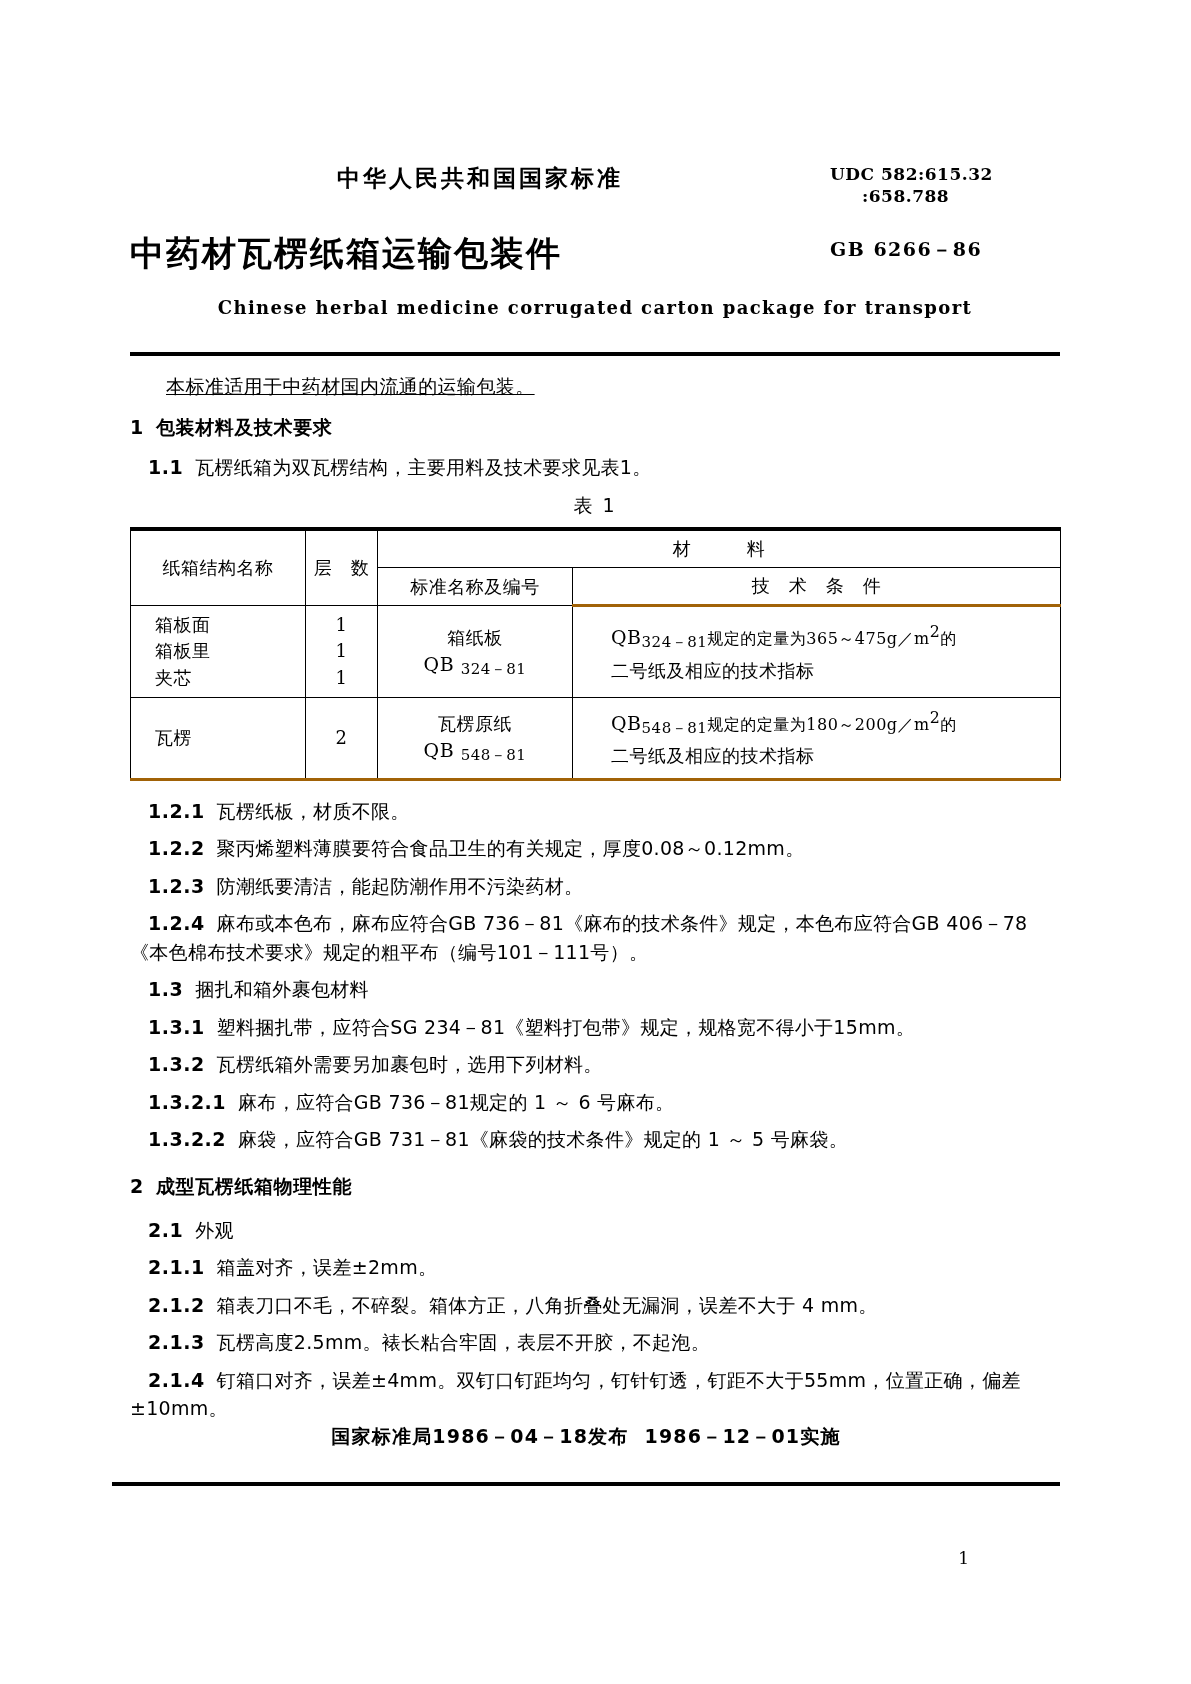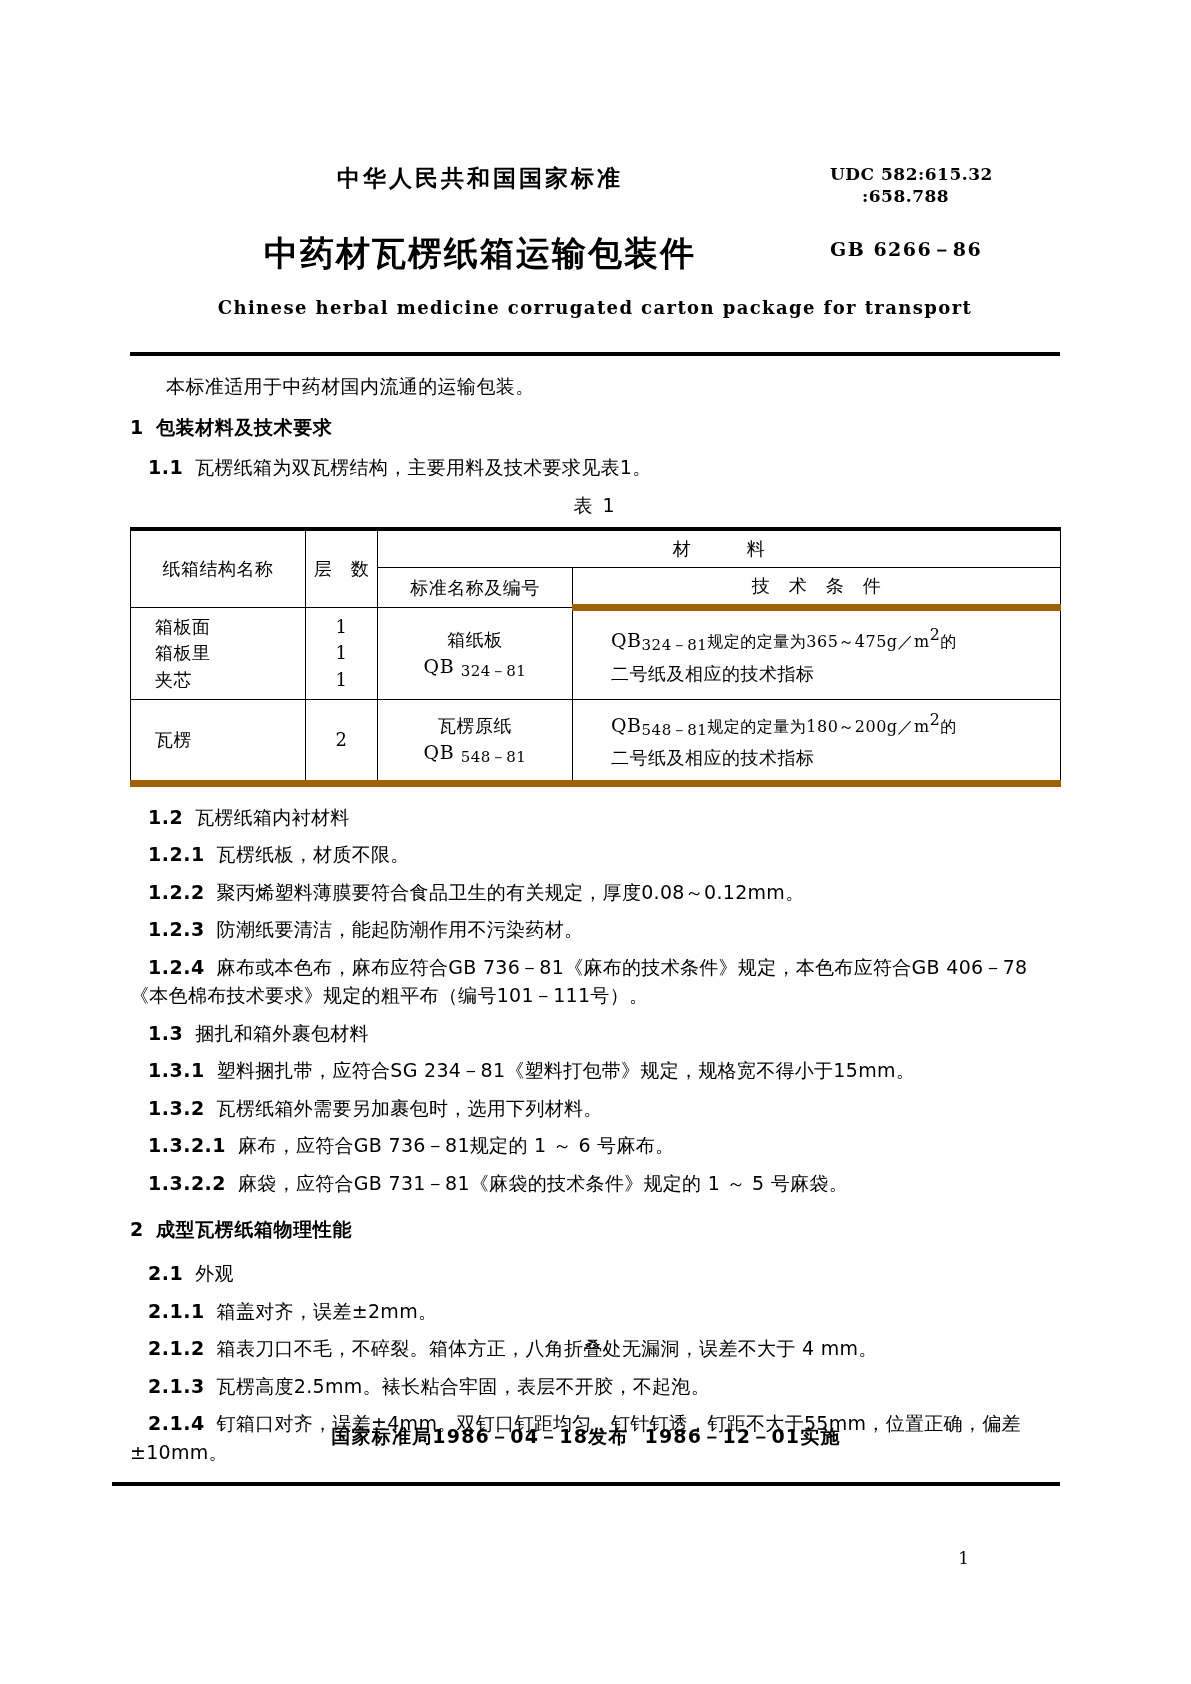--- a/index.html
+++ b/index.html
@@ -51,21 +51,21 @@
     letter-spacing: 0.5px;
   }
   .udc-l1 { display: block; white-space: nowrap; }
   .udc-l2 { display: block; white-space: nowrap; padding-left: 32px; }
 
   .main-title {
     position: absolute;
     left: 0;
     top: 76px;
     width: 700px;
-    text-align: center;
+    text-align: left;
     font-size: 34px;
     font-weight: bold;
     letter-spacing: 2px;
   }
   .std-code {
     position: absolute;
     right: 0;
     top: 82px;
     width: 230px;
     font-family: "DejaVu Serif", "Liberation Serif", serif;
@@ -101,20 +101,21 @@
     position: absolute;
     left: 130px;
     top: 372px;
     width: 930px;
   }
   .para {
     font-size: 19px;
     line-height: 1.52;
     margin: 0 0 6px 0;
     letter-spacing: 0.4px;
+    text-decoration: underline;
   }
   .intro { text-indent: 36px; margin-bottom: 14px; font-size: 19px; }
   .h1 {
     font-weight: bold;
     font-size: 19px;
     margin: 14px 0 12px 0;
     letter-spacing: 0.6px;
   }
   .h1 .num { display: inline-block; min-width: 26px; }
   .clause {
@@ -150,21 +151,21 @@
     font-size: 18px;
   }
   table.t1 td {
     border: 1px solid #000;
     text-align: center;
     vertical-align: middle;
     padding: 6px 4px;
     letter-spacing: 0.5px;
   }
   table.t1 .top-b { border-top: 4px solid #000; }
-  table.t1 .bot-b { border-bottom: 7px solid #a16207; }
+  table.t1 .bot-b { border-bottom: 3px solid #a16207; }
   .cell-left { text-align: left !important; padding-left: 24px !important; }
   .wide-sp { letter-spacing: 14px; padding-left: 14px; }
   .stack { line-height: 1.45; }
   .mono-n {
     font-family: "DejaVu Serif", "Liberation Serif", serif;
     font-size: 18px;
   }
   .qb {
     font-family: "DejaVu Serif", "Liberation Serif", serif;
     font-size: 19px;
@@ -309,23 +310,20 @@
             </div>
             <div class="tech-line">二号纸及相应的技术指标</div>
           </td>
         </tr>
       </tbody>
     </table>
 
     <div style="height:16px"></div>
 
     <p class="clause">
-      <span class="cnum">1.2</span><span class="ctext">瓦楞纸箱内衬材料</span>
-    </p>
-    <p class="clause">
       <span class="cnum">1.2.1</span><span class="ctext">瓦楞纸板，材质不限。</span>
     </p>
     <p class="clause">
       <span class="cnum">1.2.2</span><span class="ctext">聚丙烯塑料薄膜要符合食品卫生的有关规定，厚度0.08～0.12mm。</span>
     </p>
     <p class="clause">
       <span class="cnum">1.2.3</span><span class="ctext">防潮纸要清洁，能起防潮作用不污染药材。</span>
     </p>
     <p class="clause hang">
       <span class="cnum">1.2.4</span><span class="ctext">麻布或本色布，麻布应符合GB 736－81《麻布的技术条件》规定，本色布应符合GB 406－78《本色棉布技术要求》规定的粗平布（编号101－111号）。</span>

